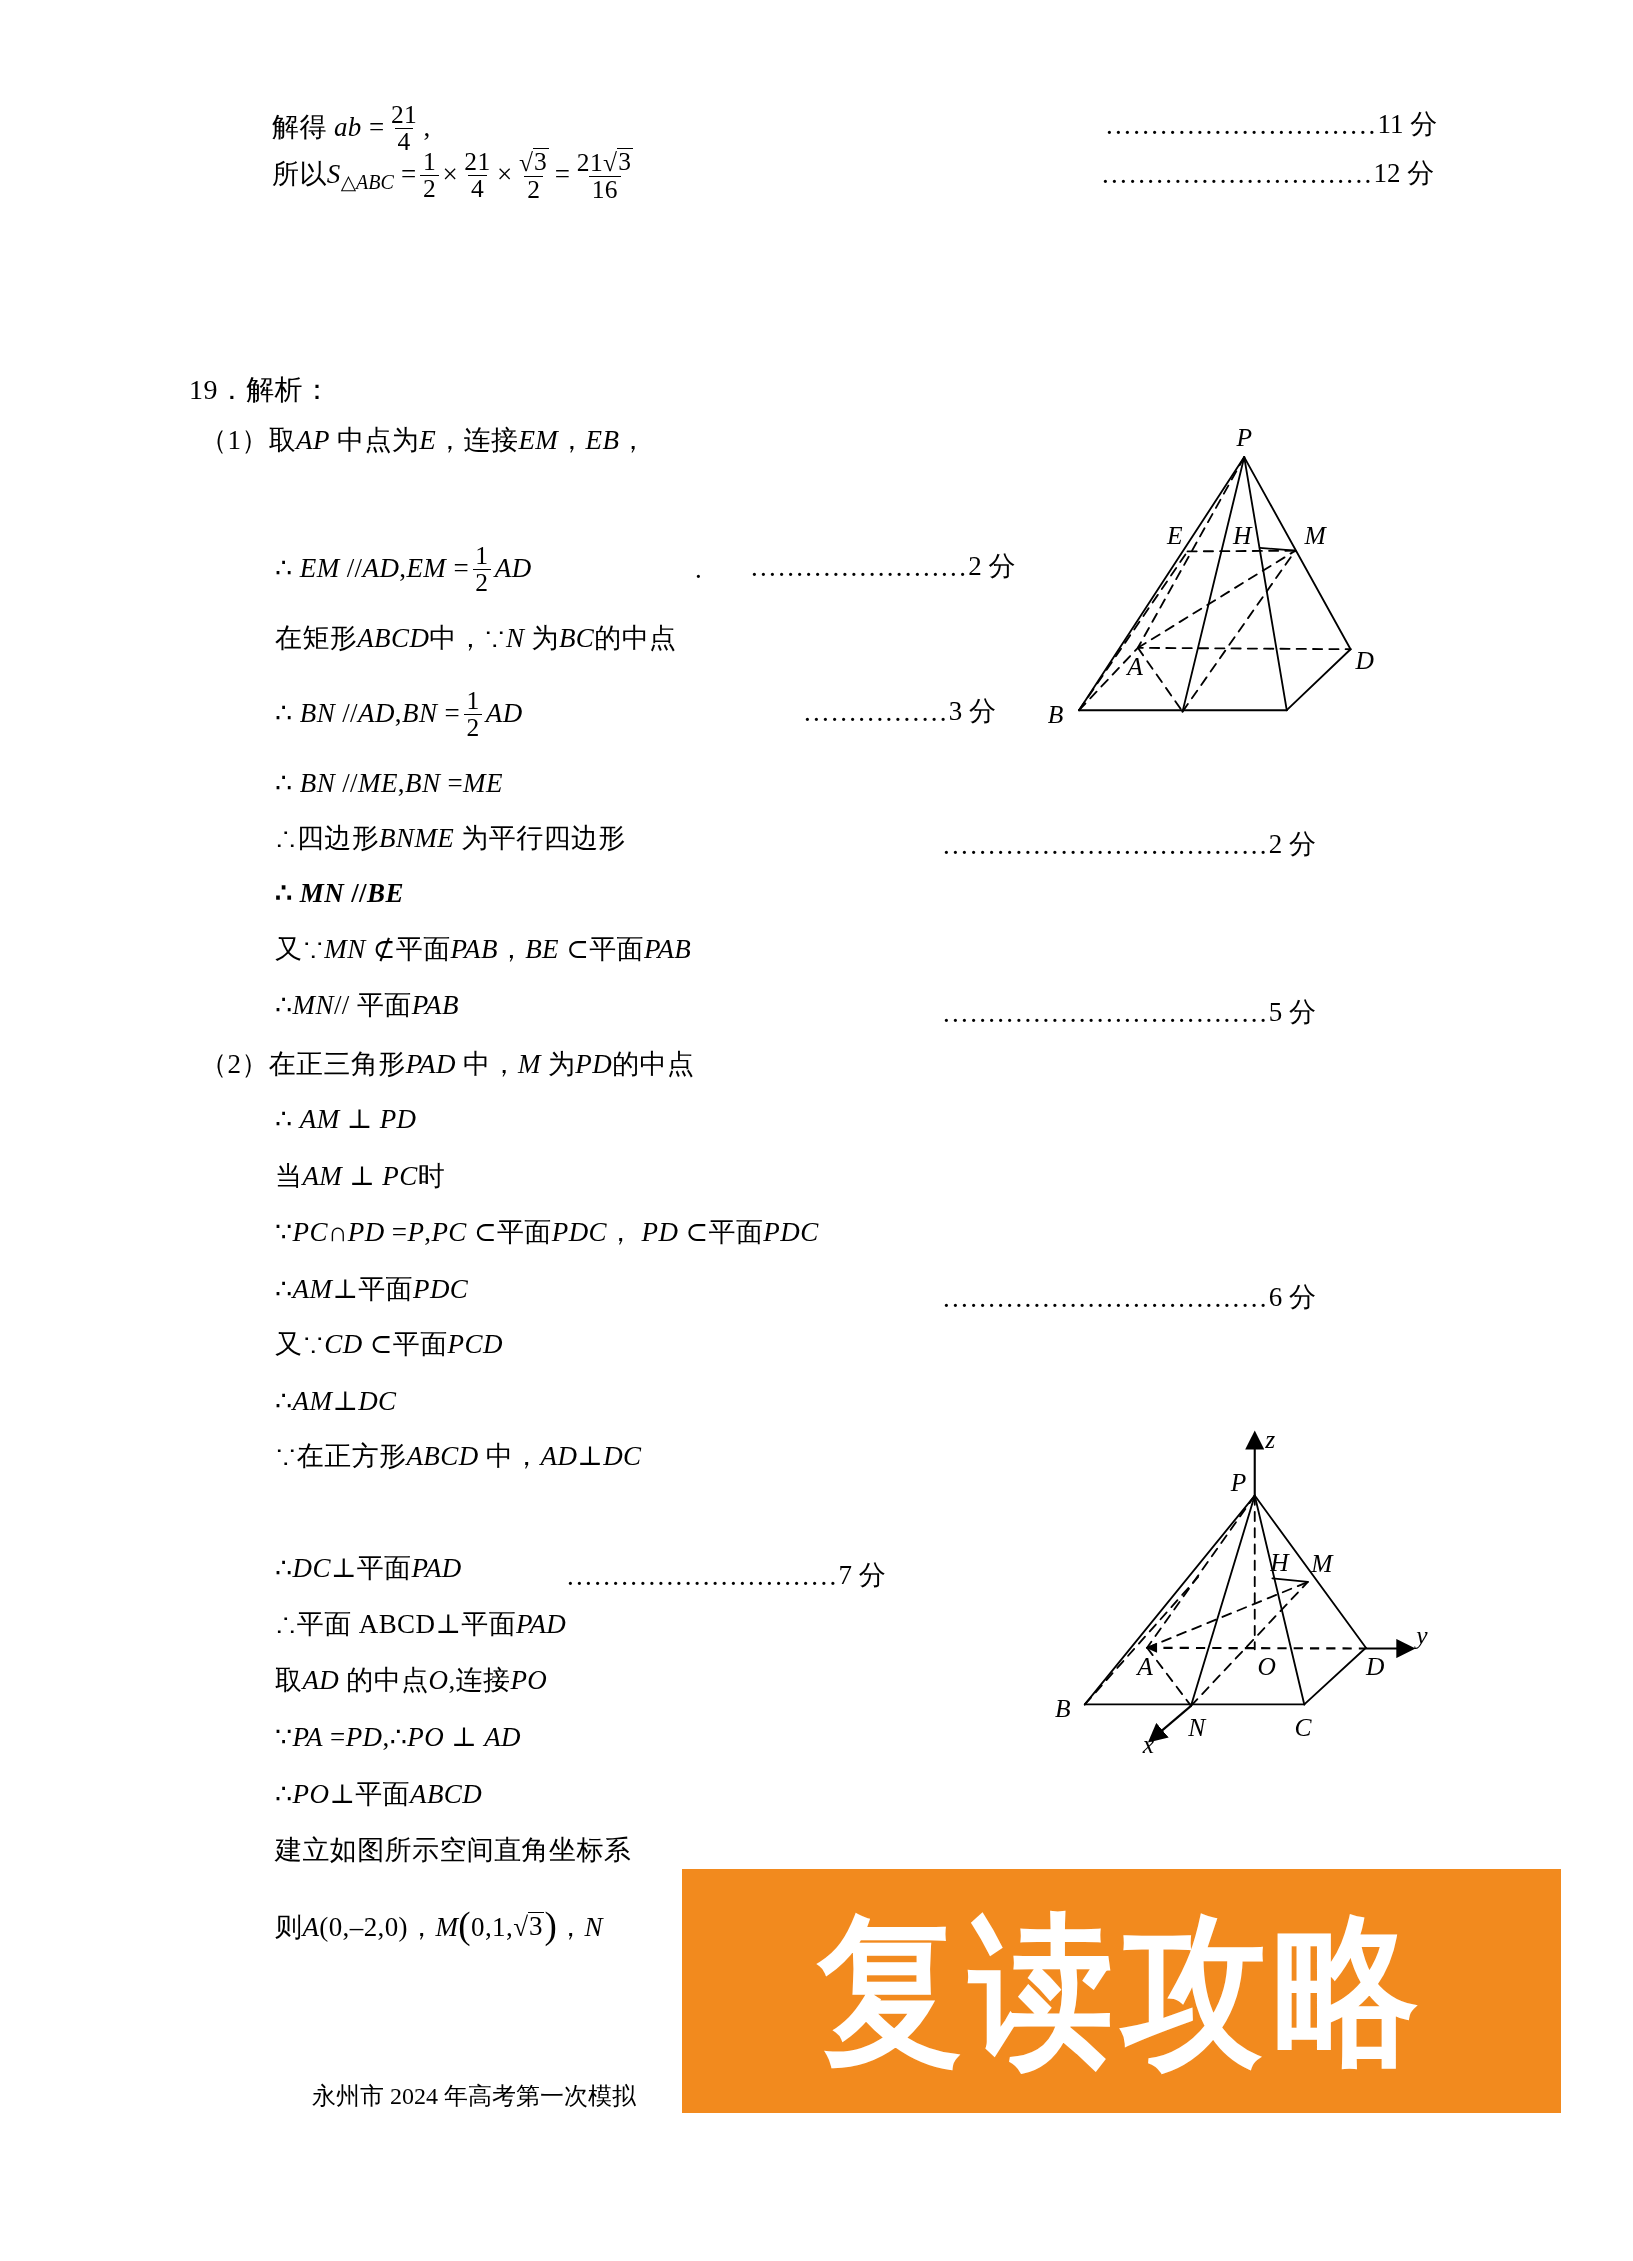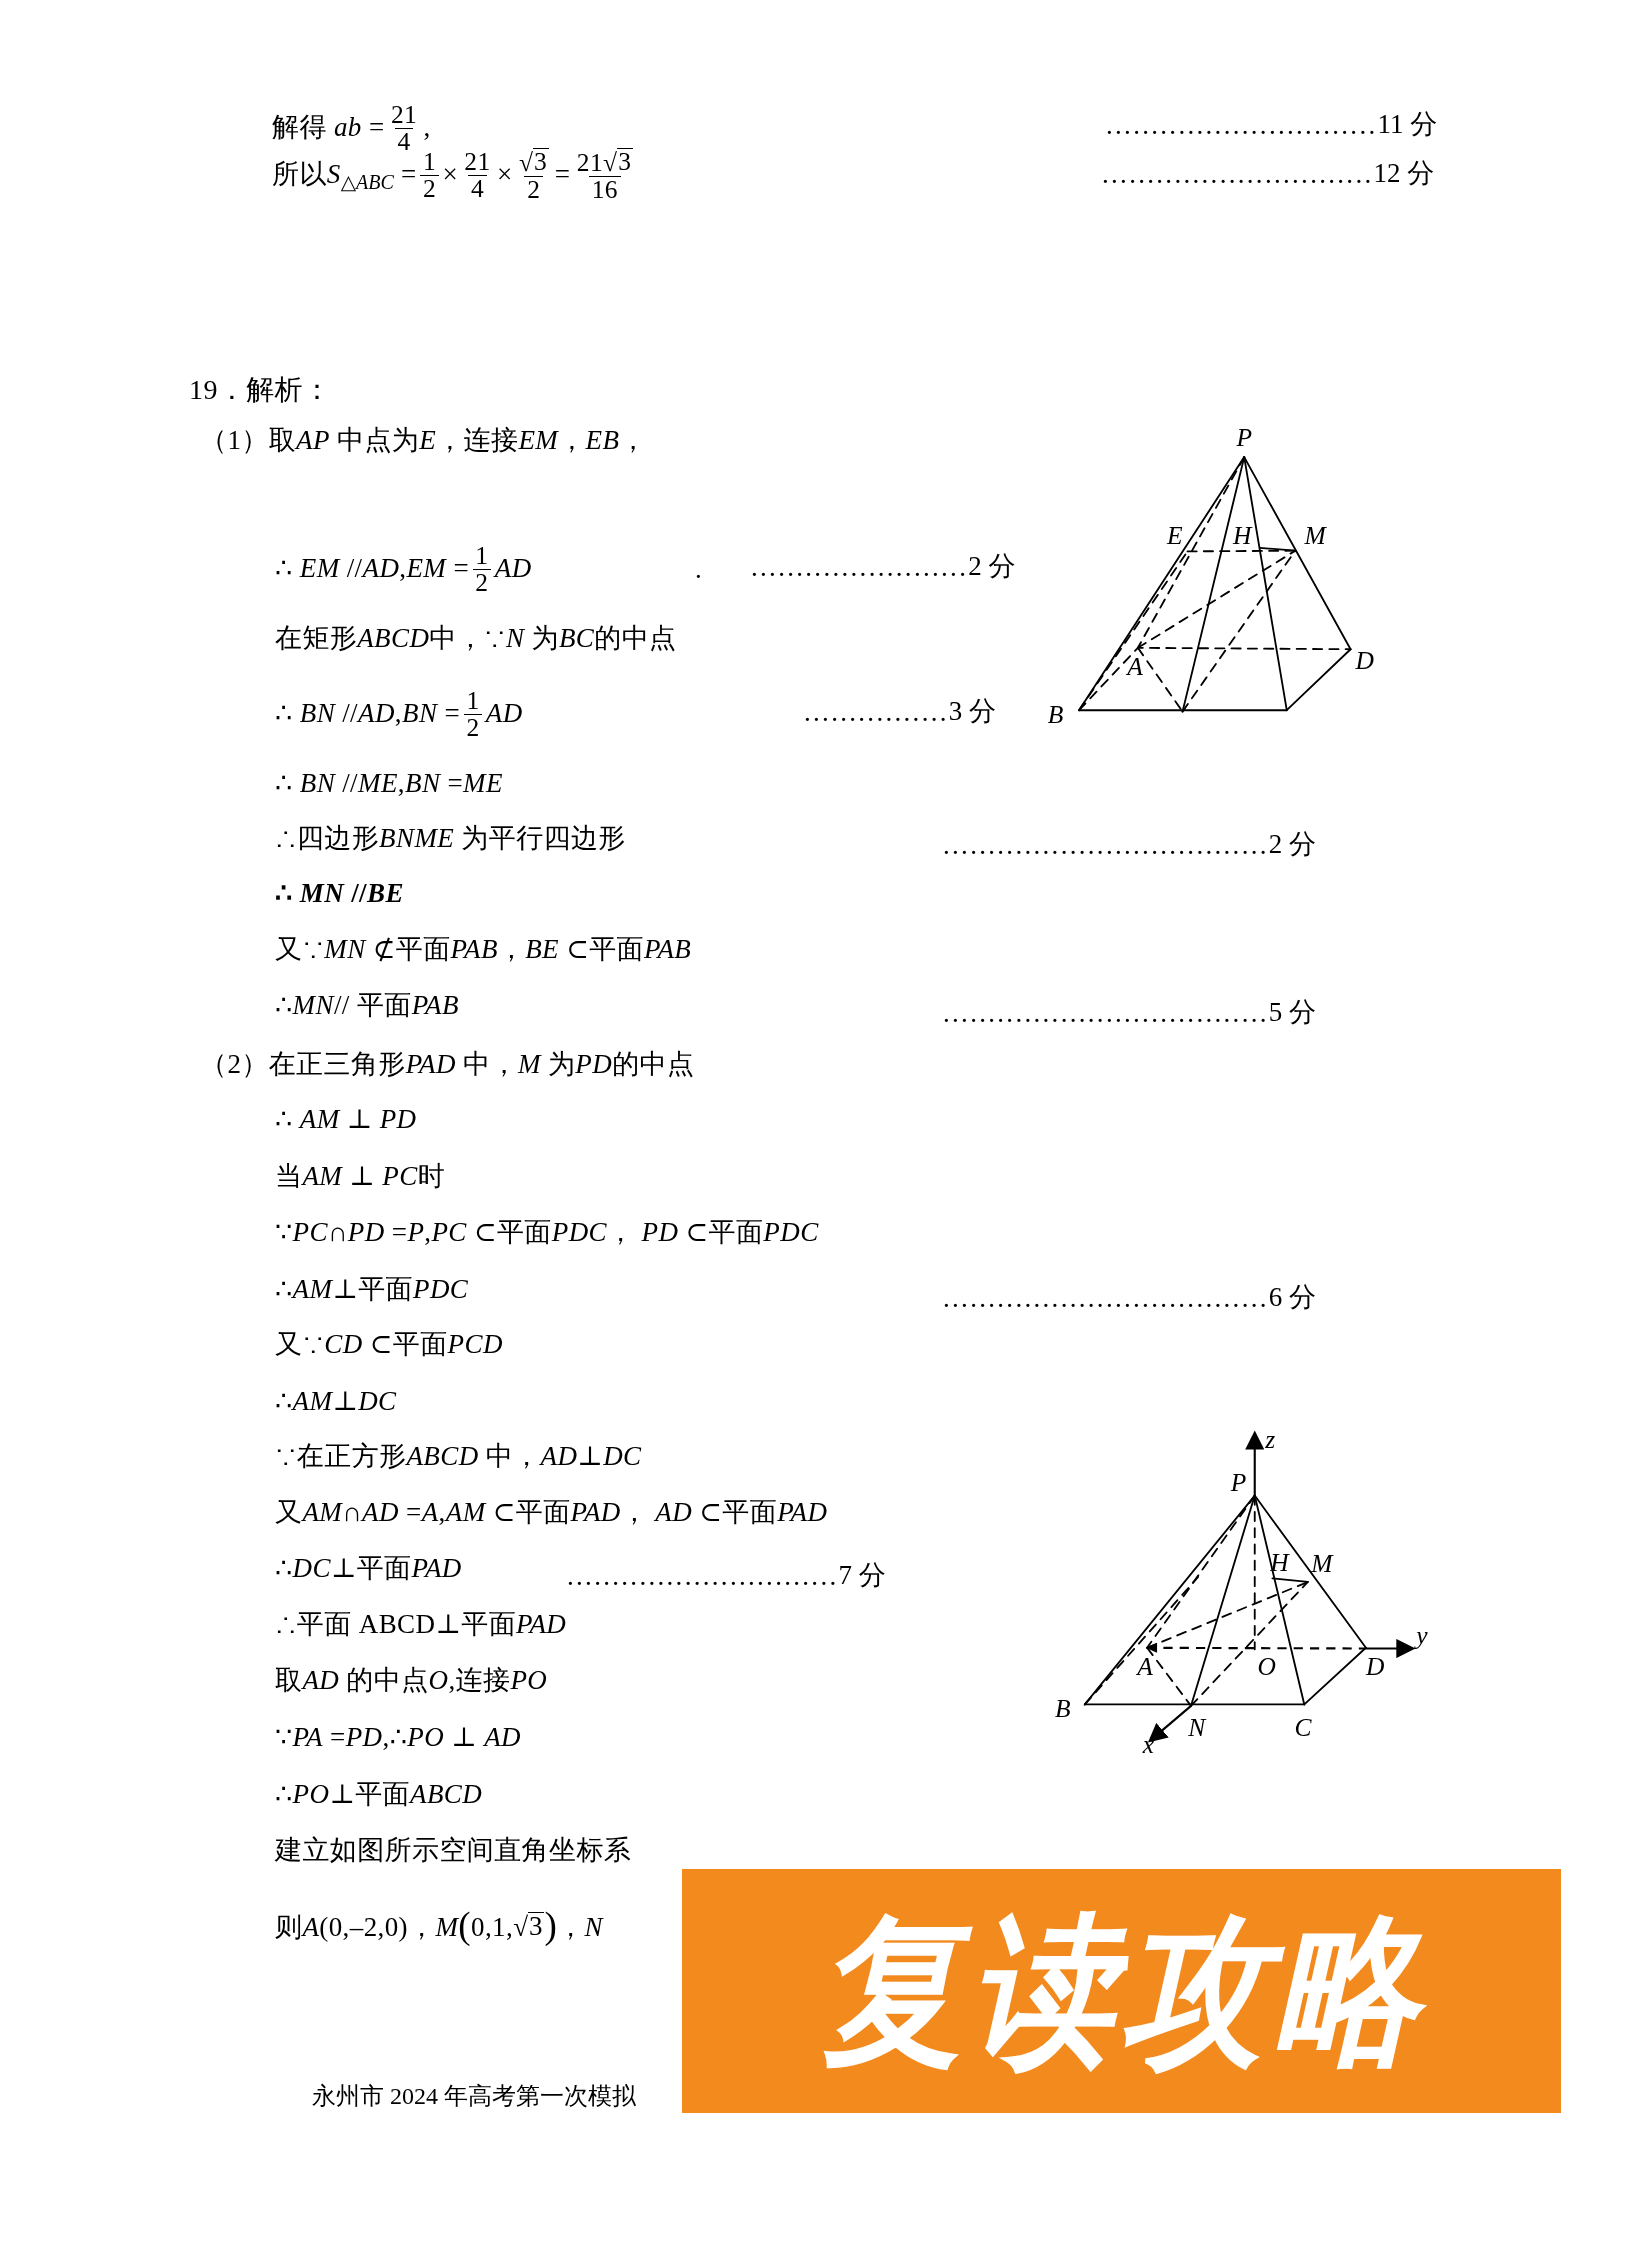--- a/index.html
+++ b/index.html
@@ -263,26 +263,20 @@
 
   <div class="line" style="left:275px; top:1388px;">
     <span>∴</span><span class="ital">AM</span><span>⊥</span><span class="ital">DC</span>
   </div>
 
   <div class="line" style="left:275px; top:1443px;">
     <span class="cn">∵在正方形</span><span class="ital">ABCD</span>
     <span class="cn">中，</span><span class="ital">AD</span><span>⊥</span><span class="ital">DC</span>
   </div>
 
-  <div class="line" style="left:275px; top:1499px;">
-    <span class="cn">又</span><span class="ital">AM</span><span>∩</span><span class="ital">AD</span>
-    <span>=</span><span class="ital">A</span><span>,</span><span class="ital">AM</span>
-    <span>⊂</span><span class="cn">平面</span><span class="ital">PAD</span><span class="cn">，</span>
-    <span class="ital">AD</span> <span>⊂</span><span class="cn">平面</span><span class="ital">PAD</span>
-  </div>
 
   <div class="line" style="left:275px; top:1555px;">
     <span>∴</span><span class="ital">DC</span><span>⊥</span><span class="cn">平面</span><span class="ital">PAD</span>
   </div>
   <div class="score" style="left:567px; top:1562px;">
     <span class="dots">..............................</span><span>7 分</span>
   </div>
 
   <div class="line" style="left:275px; top:1611px;">
     <span class="cn">∴平面 ABCD</span><span>⊥</span><span class="cn">平面</span><span class="ital">PAD</span>
@@ -312,21 +306,21 @@
   </div>
 
   <div class="line" style="left:769px; top:1887px;">
     <span style="font-size:37px; position:relative; top:2.1px;">(</span><span>0,2,</span><span class="rad">√<span class="bar">5</span></span><span style="font-size:37px; position:relative; top:2.1px;">)</span>
   </div>
 
   <div class="footer" style="left:312px; top:2080px;">
     <span class="cn">永州市 2024 年高考第一次模拟</span>
   </div>
 
-  <div class="banner" id="banner" style="left:682px; top:1869px; width:879px; height:244px; background:#F28A1E;font-style:italic;">
+  <div class="banner" id="banner" style="left:682px; top:1869px; width:879px; height:244px; background:#F28A1E;">
     <span class="banner-text" style="color: rgb(255, 255, 255);">复读攻略</span>
   </div>
 
   <div class="figure" style="left:1028px; top:411px;">
     <svg width="397" height="312" viewBox="0 0 560 440">
       <g fill="none" stroke="#000" stroke-width="2.6" stroke-linecap="round" stroke-linejoin="round">
 
         <path d="M 72 422 L 305 65"></path>
         <path d="M 305 65 L 455 336"></path>
         <path d="M 455 336 L 365 422"></path>

